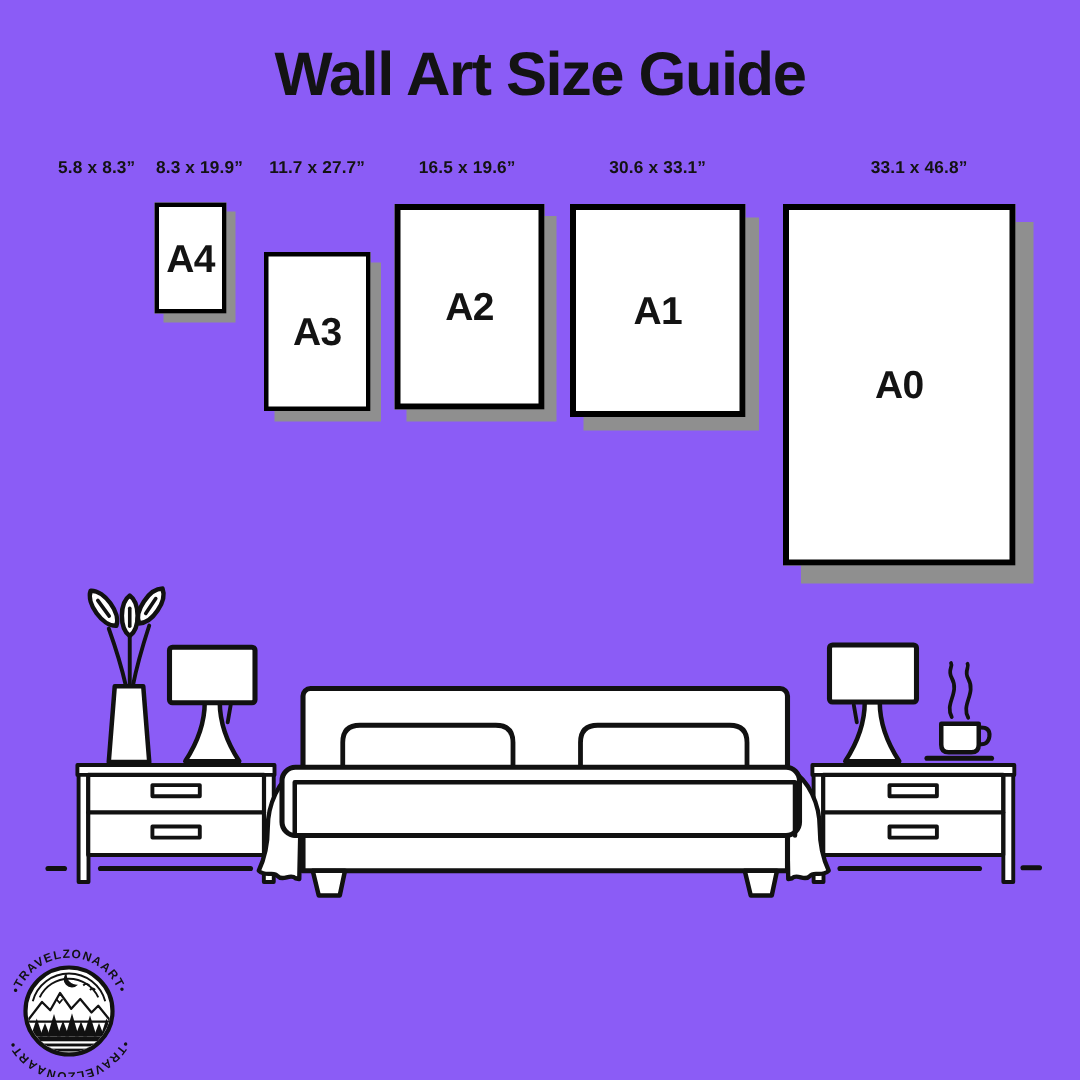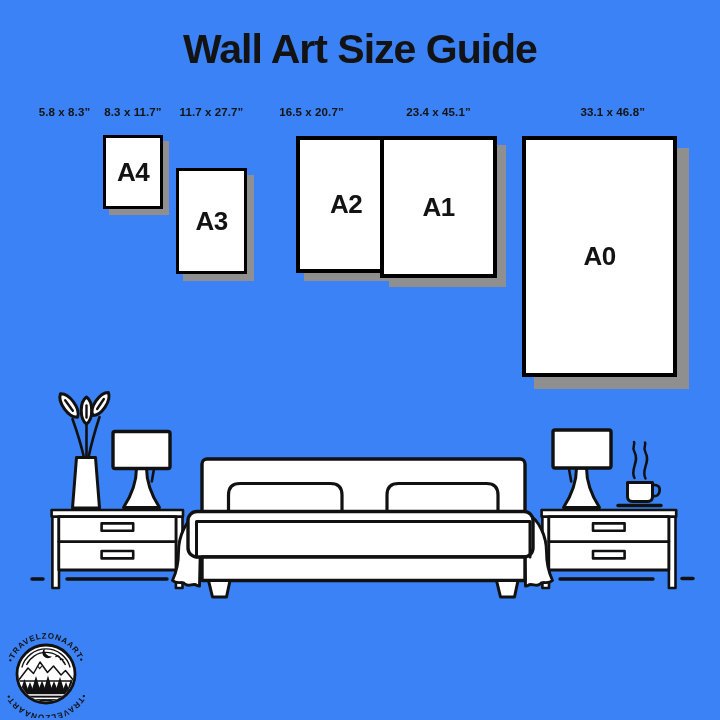--- a/index.html
+++ b/index.html
@@ -1,17 +1,17 @@
 <!DOCTYPE html>
 <html><head>
 <meta charset="utf-8">
 <style>
   html,body{margin:0;padding:0;background:#fff;}
   .stage{
-    position:relative;width:720px;height:720px;background:#3b82f6;
+    position:relative;width:720px;height:720px;background:#8b5cf6;
     overflow:hidden;font-family:"Liberation Sans",sans-serif;color:#111;
   }
   
   .page-title{
     position:absolute;left:0;top:27px;width:720px;text-align:center;
     font-size:41px;font-weight:700;letter-spacing:-1px;color:#131313;line-height:1.1;
   }
   
   .dim-label{
     position:absolute;top:106px;font-size:11.5px;font-weight:700;
@@ -23,23 +23,23 @@
   #dim-a2{left:266px;width:91px;}
   #dim-a1{left:393px;width:91px;}
   #dim-a0{left:554px;width:91px;text-align:right;}
   .paper{
     position:absolute;box-sizing:border-box;background:#fff;border:3px solid #000;
     display:flex;align-items:center;justify-content:center;
     font-size:26px;font-weight:700;letter-spacing:-0.5px;color:#131313;
     box-shadow:5px 5px 0 #8f8f8f;
   }
   #box-a5{left:43px;top:136px;width:43px;height:56px;}
-  #box-a4{left:103px;top:135px;width:60px;height:74px;box-shadow:6px 6px 0 #8f8f8f;}
+  #box-a4{left:103px;top:135px;width:48px;height:74px;box-shadow:6px 6px 0 #8f8f8f;}
   #box-a3{left:176px;top:135px;width:71px;height:106px;box-shadow:7px 7px 0 #8f8f8f;margin-top:33px;}
-  #box-a2{left:263px;top:136px;width:100px;height:137px;border-width:4px;box-shadow:8px 8px 0 #8f8f8f;margin-left:33px;}
+  #box-a2{left:263px;top:136px;width:100px;height:137px;border-width:4px;box-shadow:8px 8px 0 #8f8f8f;}
   #box-a1{left:380px;top:136px;width:117px;height:142px;border-width:4px;box-shadow:9px 9px 0 #8f8f8f;}
   #box-a0{left:522px;top:136px;width:155px;height:241px;border-width:4px;box-shadow:12px 12px 0 #8f8f8f;text-align:right;}
   
   .scene{position:absolute;left:0;top:380px;width:720px;height:225px;}
   
   .logo{position:absolute;left:2px;top:620px;width:90px;height:98px;}
   .logo text{font-family:"Liberation Sans",sans-serif;font-weight:700;font-size:8px;letter-spacing:0.8px;fill:#111;}
   
   .website{
     position:absolute;left:402px;top:673px;width:300px;text-align:center;
@@ -47,24 +47,24 @@
   }
 </style>
 </head>
 <body>
 
 <div class="stage">
 
   <div class="page-title">Wall Art Size Guide</div>
 
   <div class="dim-label" id="dim-a5">5.8 x 8.3”</div>
-  <div class="dim-label" id="dim-a4">8.3 x 11.7”</div>
+  <div class="dim-label" id="dim-a4">8.3 x 19.9”</div>
   <div class="dim-label" id="dim-a3">11.7 x 27.7”</div>
-  <div class="dim-label" id="dim-a2">16.5 x 20.7”</div>
-  <div class="dim-label" id="dim-a1">23.4 x 45.1”</div>
+  <div class="dim-label" id="dim-a2">16.5 x 19.6”</div>
+  <div class="dim-label" id="dim-a1">30.6 x 33.1”</div>
   <div class="dim-label" id="dim-a0">33.1 x 46.8”</div>
 
   <div class="paper" id="box-a4">
       <span>A4</span>
     </div>
   <div class="paper" id="box-a3">
       <span>A3</span>
     </div>
   <div class="paper" id="box-a2">
       <span>A2</span>

